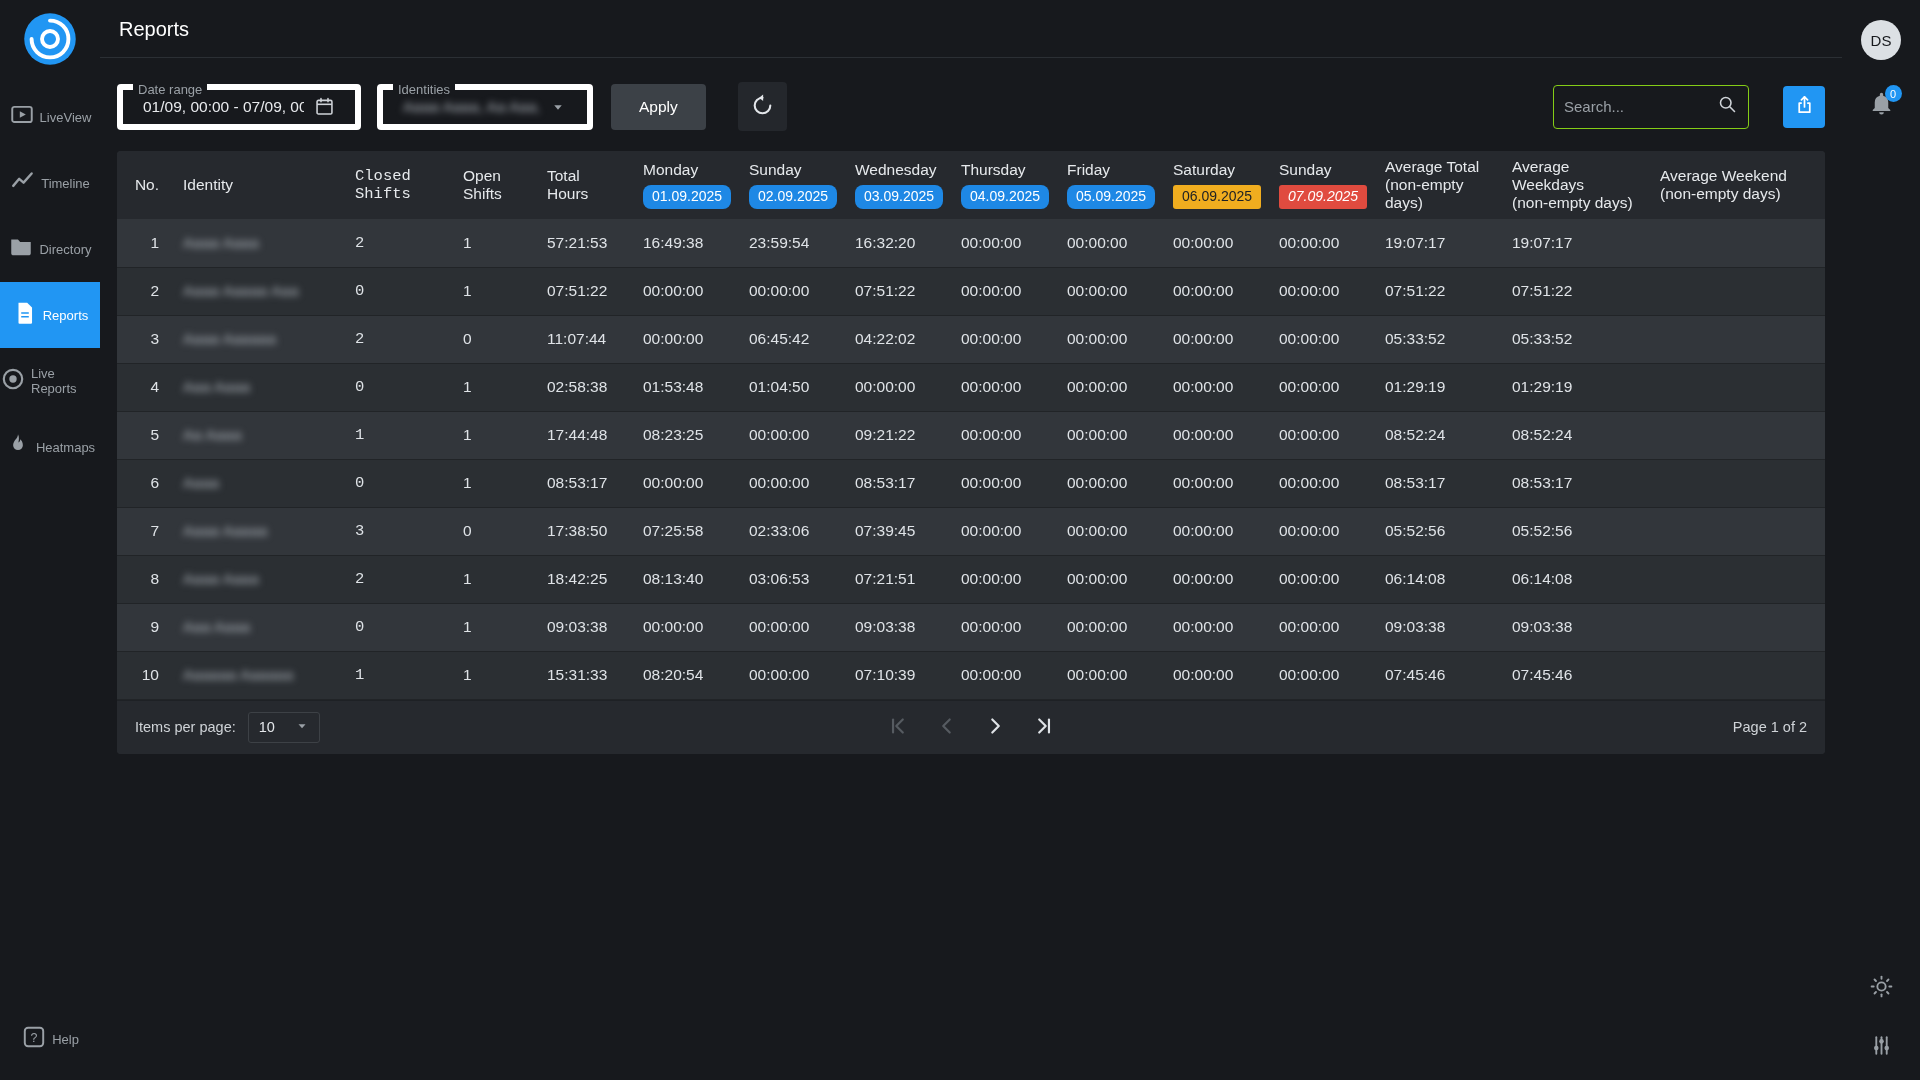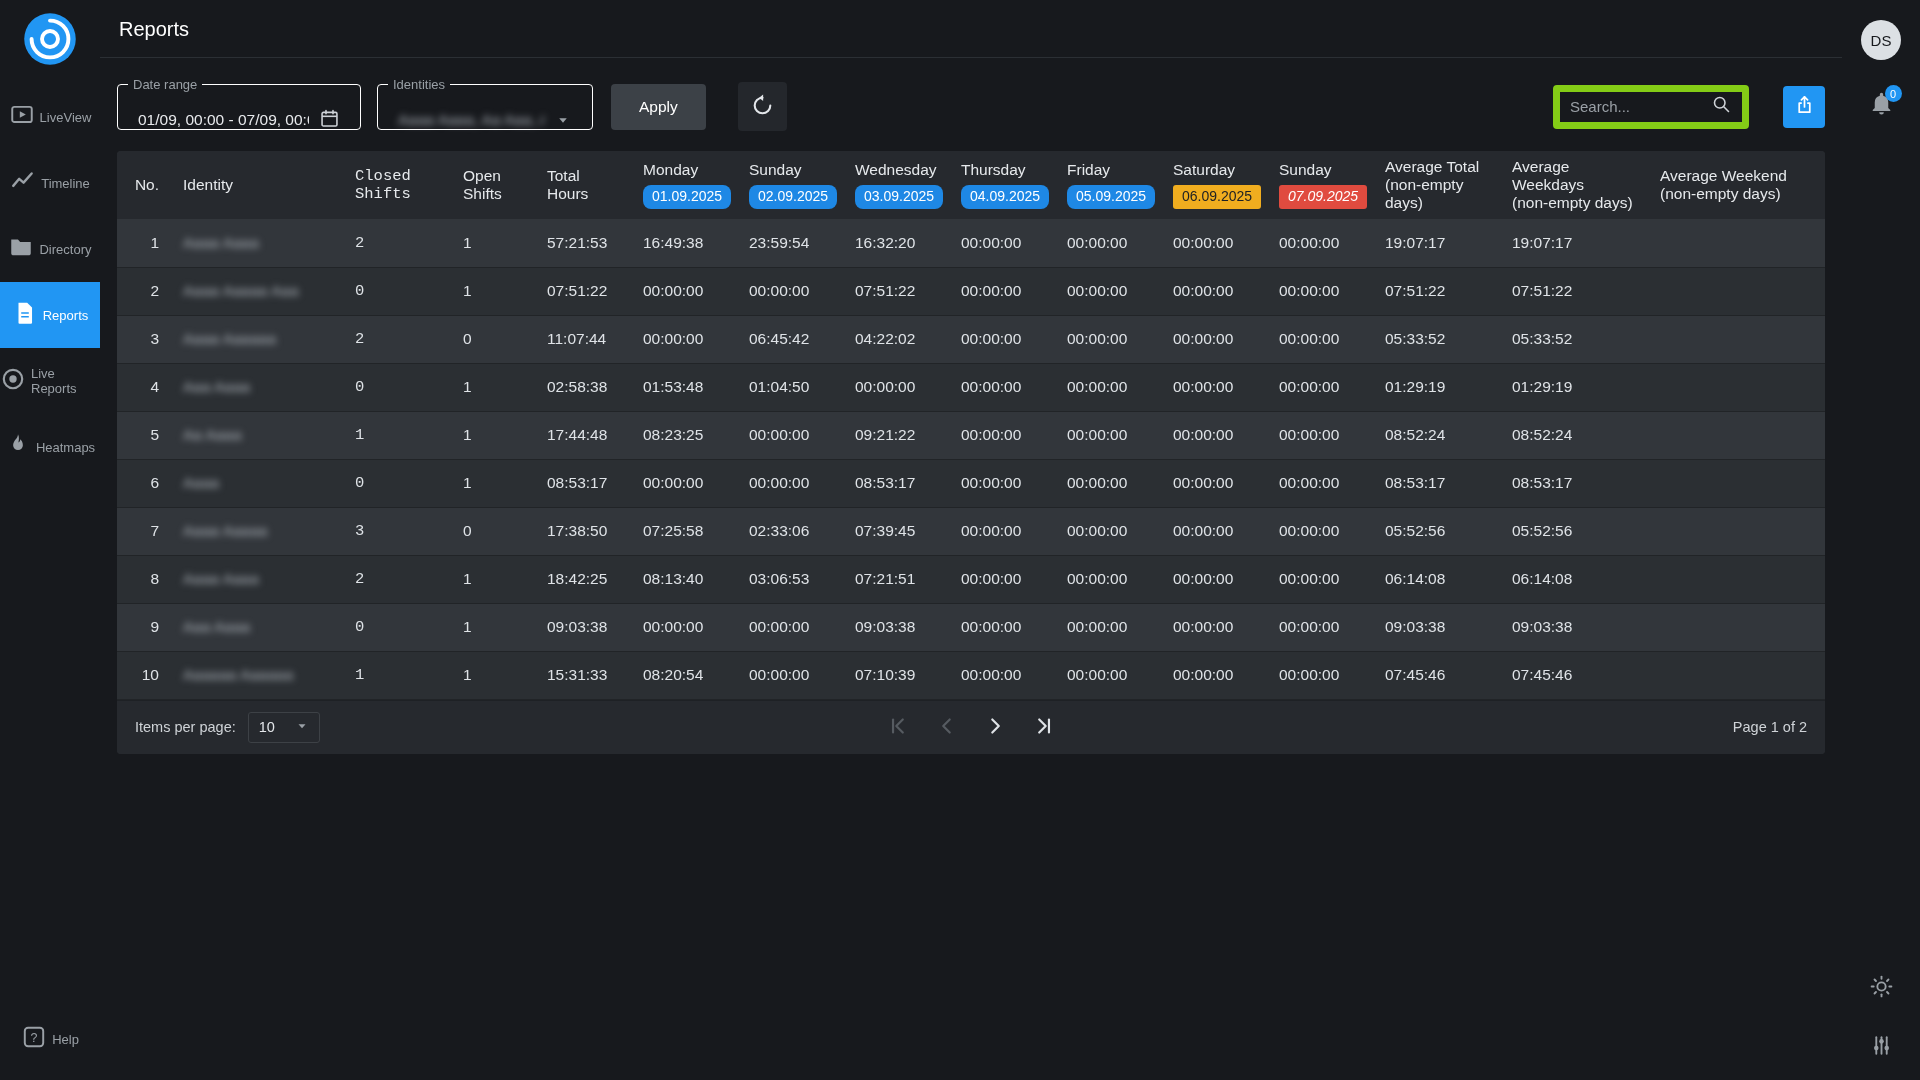--- a/index.html
+++ b/index.html
@@ -29,38 +29,38 @@
   
   .main{flex:1; min-width:0; display:flex; flex-direction:column;}
   .topbar{padding:16px 17px 0; border-bottom:1px solid #2b2f34;}
   .title{font-size:20px; font-weight:500; color:#fff; margin:2px 0 16px 2px;}
   .tabs{display:flex; gap:10px;}
   .tab{padding:10px 22px 13px; font-size:15.5px; letter-spacing:.4px; color:var(--text-muted); cursor:pointer;}
   .tab.active{color:#fff; box-shadow:inset 0 -2px 0 #dfe3e7;}
 
   
   .filters{display:flex; align-items:center; padding:24px 17px 20px; gap:16px;}
-  .field{position:relative; height:46px; border:1px solid #ffffff; border-radius:4px;
-    display:flex; align-items:flex-end; padding:0 20px; gap:10px; cursor:pointer;}
+  .field{position:relative; height:46px; border:6px solid #ffffff; border-radius:4px;
+    display:flex; align-items:center; padding:0 20px; gap:10px; cursor:pointer;}
   .field-label{position:absolute; top:-8px; left:10px; font-size:13px; color:var(--text-muted);
     background:var(--page-bg); padding:0 5px; white-space:nowrap;}
   .field-value{font-size:15.5px; color:var(--text-primary); white-space:nowrap; overflow:hidden;}
   .date-field{width:244px; justify-content:space-between;}
   .identities-field{width:216px; justify-content:space-between;}
   .redacted{filter:blur(3.5px); color:#a7adb4; user-select:none;}
   .field-icon{display:flex; color:#cfd3d8;}
   .field-icon svg{width:21px; height:21px;}
   .caret svg{width:18px; height:18px; color:#9aa0a6;}
   .apply-btn{height:46px; padding:0 28px; margin-left:2px; background:#3c4147; border:none; border-radius:4px;
     color:#fff; font-size:15.5px; font-family:inherit; cursor:pointer;}
   .refresh-btn{width:49px; height:49px; margin-left:16px; background:#24272c; border:none; border-radius:4px;
     display:flex; align-items:center; justify-content:center; color:#e3e6ea; cursor:pointer;}
   .refresh-btn svg{width:25px; height:25px;}
   .spacer{flex:1;}
-  .search-box{width:196px; height:44px; border:7px solid #84cc16; border-radius:4px;
+  .search-box{width:196px; height:44px; border:1px solid #84cc16; border-radius:4px;
     display:flex; align-items:center; padding:0 10px; gap:6px;}
   .search-box input{flex:1; min-width:0; background:transparent; border:none; outline:none;
     color:var(--text-primary); font-size:15px; font-family:inherit;}
   .search-box input::placeholder{color:var(--text-muted);}
   .search-box svg{width:21px; height:21px; color:#cfd3d8; flex:0 0 auto;}
   .export-btn{width:42px; height:42px; margin-left:18px; background:var(--accent); border:none; border-radius:4px;
     display:flex; align-items:center; justify-content:center; cursor:pointer; color:#fff;}
   .export-btn svg{width:23px; height:23px;}
 
   

